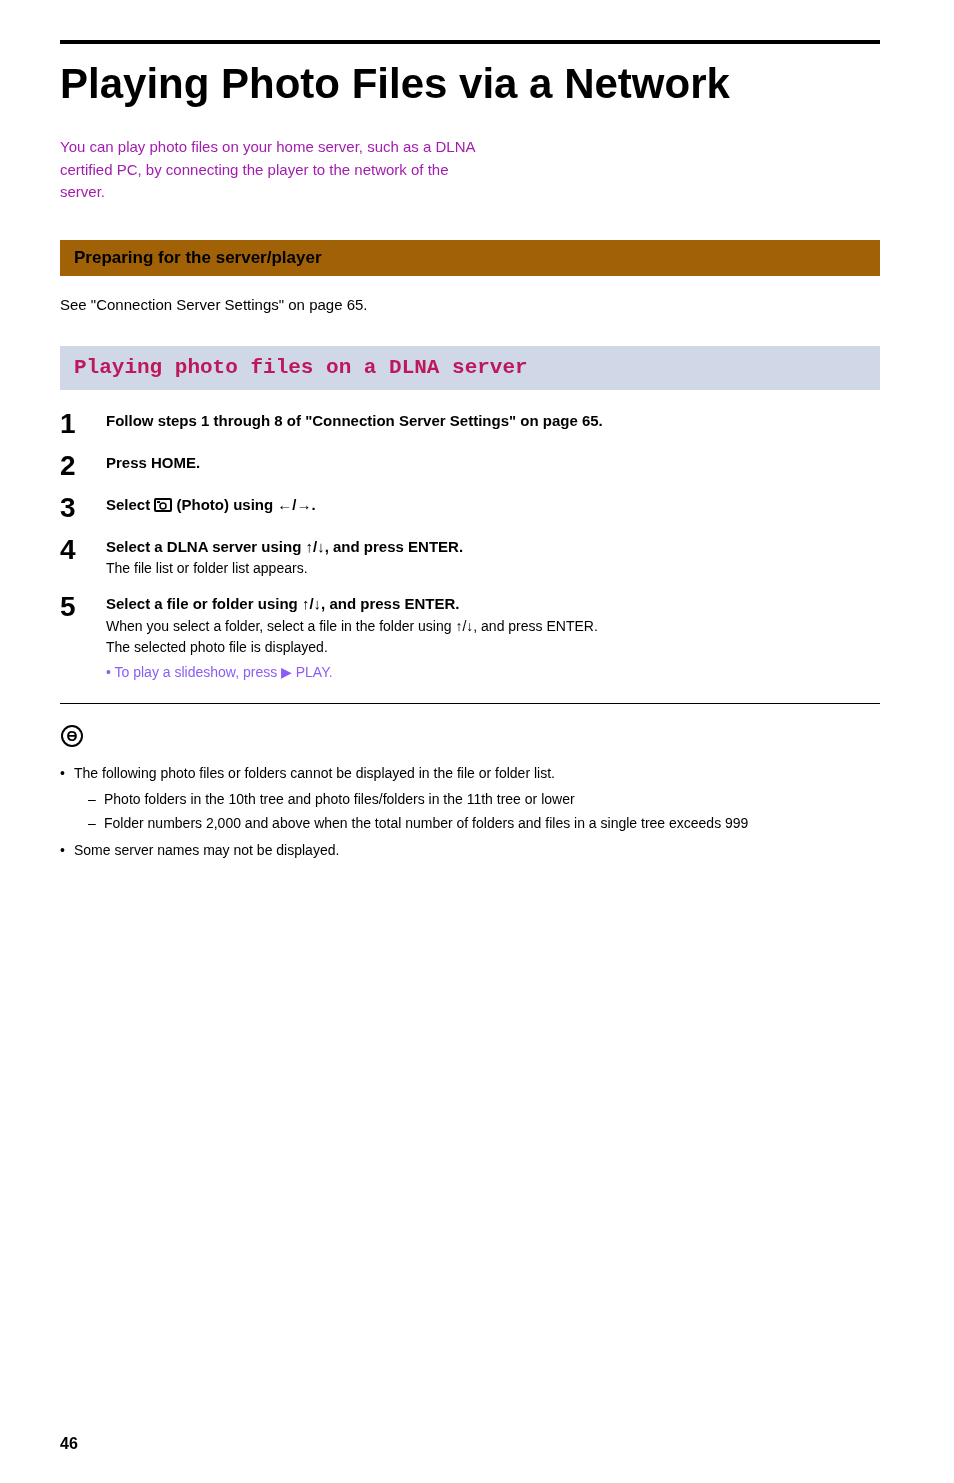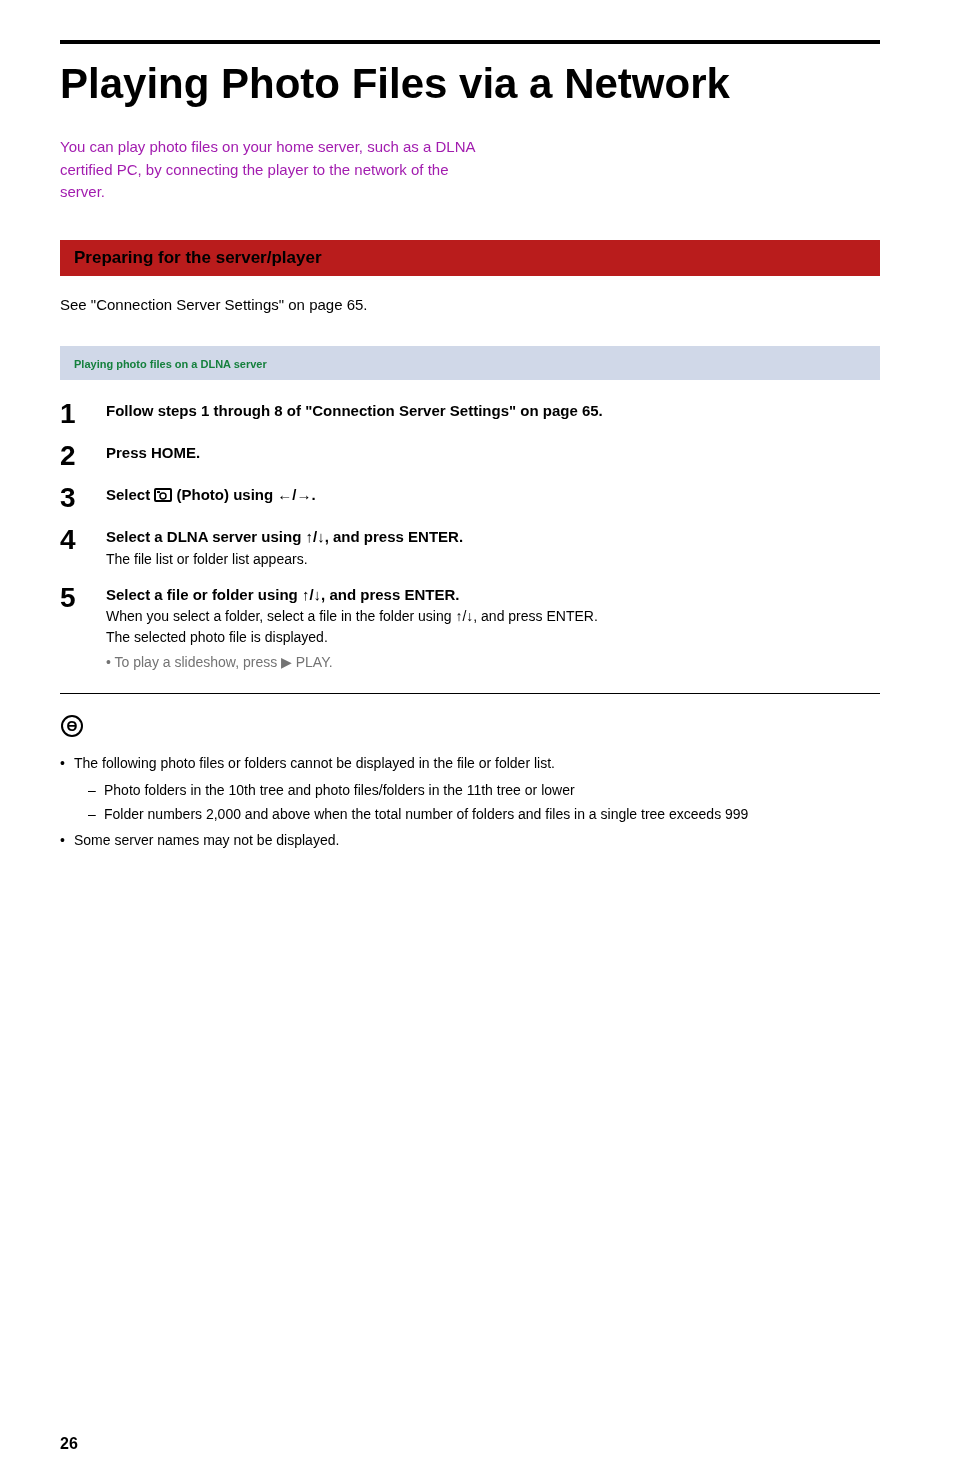--- a/index.html
+++ b/index.html
@@ -38,21 +38,21 @@
 
     .intro-text {
       font-size: 15px;
       line-height: 1.5;
       color: #a21caf;
       margin-bottom: 36px;
       max-width: 420px;
     }
 
     .section-box {
-      background: #b91c1c;
+      background: #a16207;
       padding: 8px 14px;
       margin-bottom: 18px;
       display: inline-block;
       width: 100%;
     }
 
     .section-title {
       font-size: 17px;
       font-weight: 900;
       color: #000000;
@@ -66,24 +66,25 @@
       max-width: 420px;
     }
 
     .section-box-2 {
       background: #d0d8e8;
       padding: 8px 14px;
       margin-bottom: 20px;
     }
 
     .section-title-2 {
-      font-size: 11px;
-      font-weight: 900;
-      color: #15803d;
+      font-size: 21px;
+      font-weight: 900;
+      color: #be185d;
       line-height: 1.3;
+      font-family: Liberation Mono, monospace;
     }
 
     .steps-container {
       margin-bottom: 20px;
     }
 
     .step {
       display: flex;
       align-items: flex-start;
       margin-bottom: 14px;
@@ -112,21 +113,21 @@
     .step-sub {
       font-size: 14px;
       color: #000000;
       margin-top: 0;
       line-height: 1.5;
     }
 
     .step-sub-bullet {
       margin-top: 4px;
       font-size: 14px;
-      color: #737373;
+      color: #8b5cf6;
     }
 
     .divider-line {
       border: none;
       border-top: 1px solid #000000;
       margin: 20px 0;
     }
 
     .notes-section {
       margin-top: 10px;
@@ -277,14 +278,14 @@
             <span>Folder numbers 2,000 and above when the total number of folders and files in a single tree exceeds 999</span>
           </li>
         </ul>
       </li>
       <li>
         <span>Some server names may not be displayed.</span>
       </li>
     </ul>
   </div>
 
-  <div class="page-number">26</div>
+  <div class="page-number">46</div>
 </div>
 
 </body></html>

